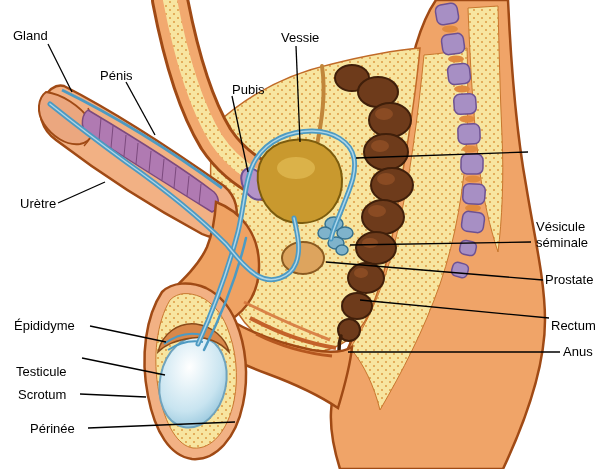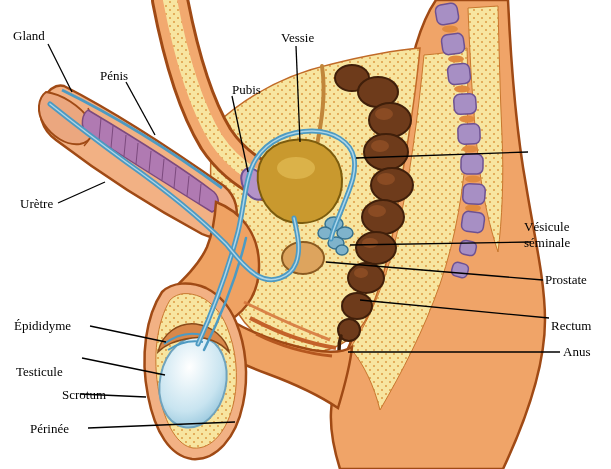--- a/index.html
+++ b/index.html
@@ -1,18 +1,18 @@
 <!DOCTYPE html>
 <html><head>
 <meta charset="utf-8">
 <style>
   html,body{margin:0;padding:0;background:#fff;}
   #stage{
     position:relative;width:611px;height:469px;background:#ffffff;
-    font-family:Liberation Serif, serif;overflow:hidden;
+    font-family:Liberation Sans, sans-serif;overflow:hidden;
   }
   #art{position:absolute;left:0;top:0;}
   .label{
     position:absolute;font-size:13px;color:#000;line-height:1.2;
     white-space:nowrap;
   }
   .label.wrap{white-space:normal;}
 </style>
 </head>
 <body>
@@ -209,22 +209,22 @@
     <line x1="80" y1="394" x2="146" y2="397"></line>
     <line x1="88" y1="428" x2="235" y2="422"></line>
   </g>
 </svg>
 
 <div class="label" style="left:13px;top:28px;">Gland</div>
 <div class="label" style="left:100px;top:68px;">Pénis</div>
 <div class="label" style="left:212px;top:82px;margin-left:20px;">Pubis</div>
 <div class="label" style="left:281px;top:30px;">Vessie</div>
 <div class="label" style="left:20px;top:196px;">Urètre</div>
-<div class="label wrap" style="left:524px;top:219px;width:64px;">Vésicule séminale</div>
+<div class="label wrap" style="left:536px;top:219px;width:64px;">Vésicule séminale</div>
 <div class="label" style="left:545px;top:272px;">Prostate</div>
 <div class="label" style="left:551px;top:310px;margin-top:8px;">Rectum</div>
 <div class="label" style="left:563px;top:344px;">Anus</div>
 <div class="label" style="left:14px;top:318px;">Épididyme</div>
 <div class="label" style="left:16px;top:351px;margin-top:13px;">Testicule</div>
-<div class="label" style="left:18px;top:387px;margin-left:44px;">Scrotum</div>
+<div class="label" style="left:18px;top:387px;">Scrotum</div>
 <div class="label" style="left:30px;top:421px;">Périnée</div>
 
 </div>
 
 </body></html>

